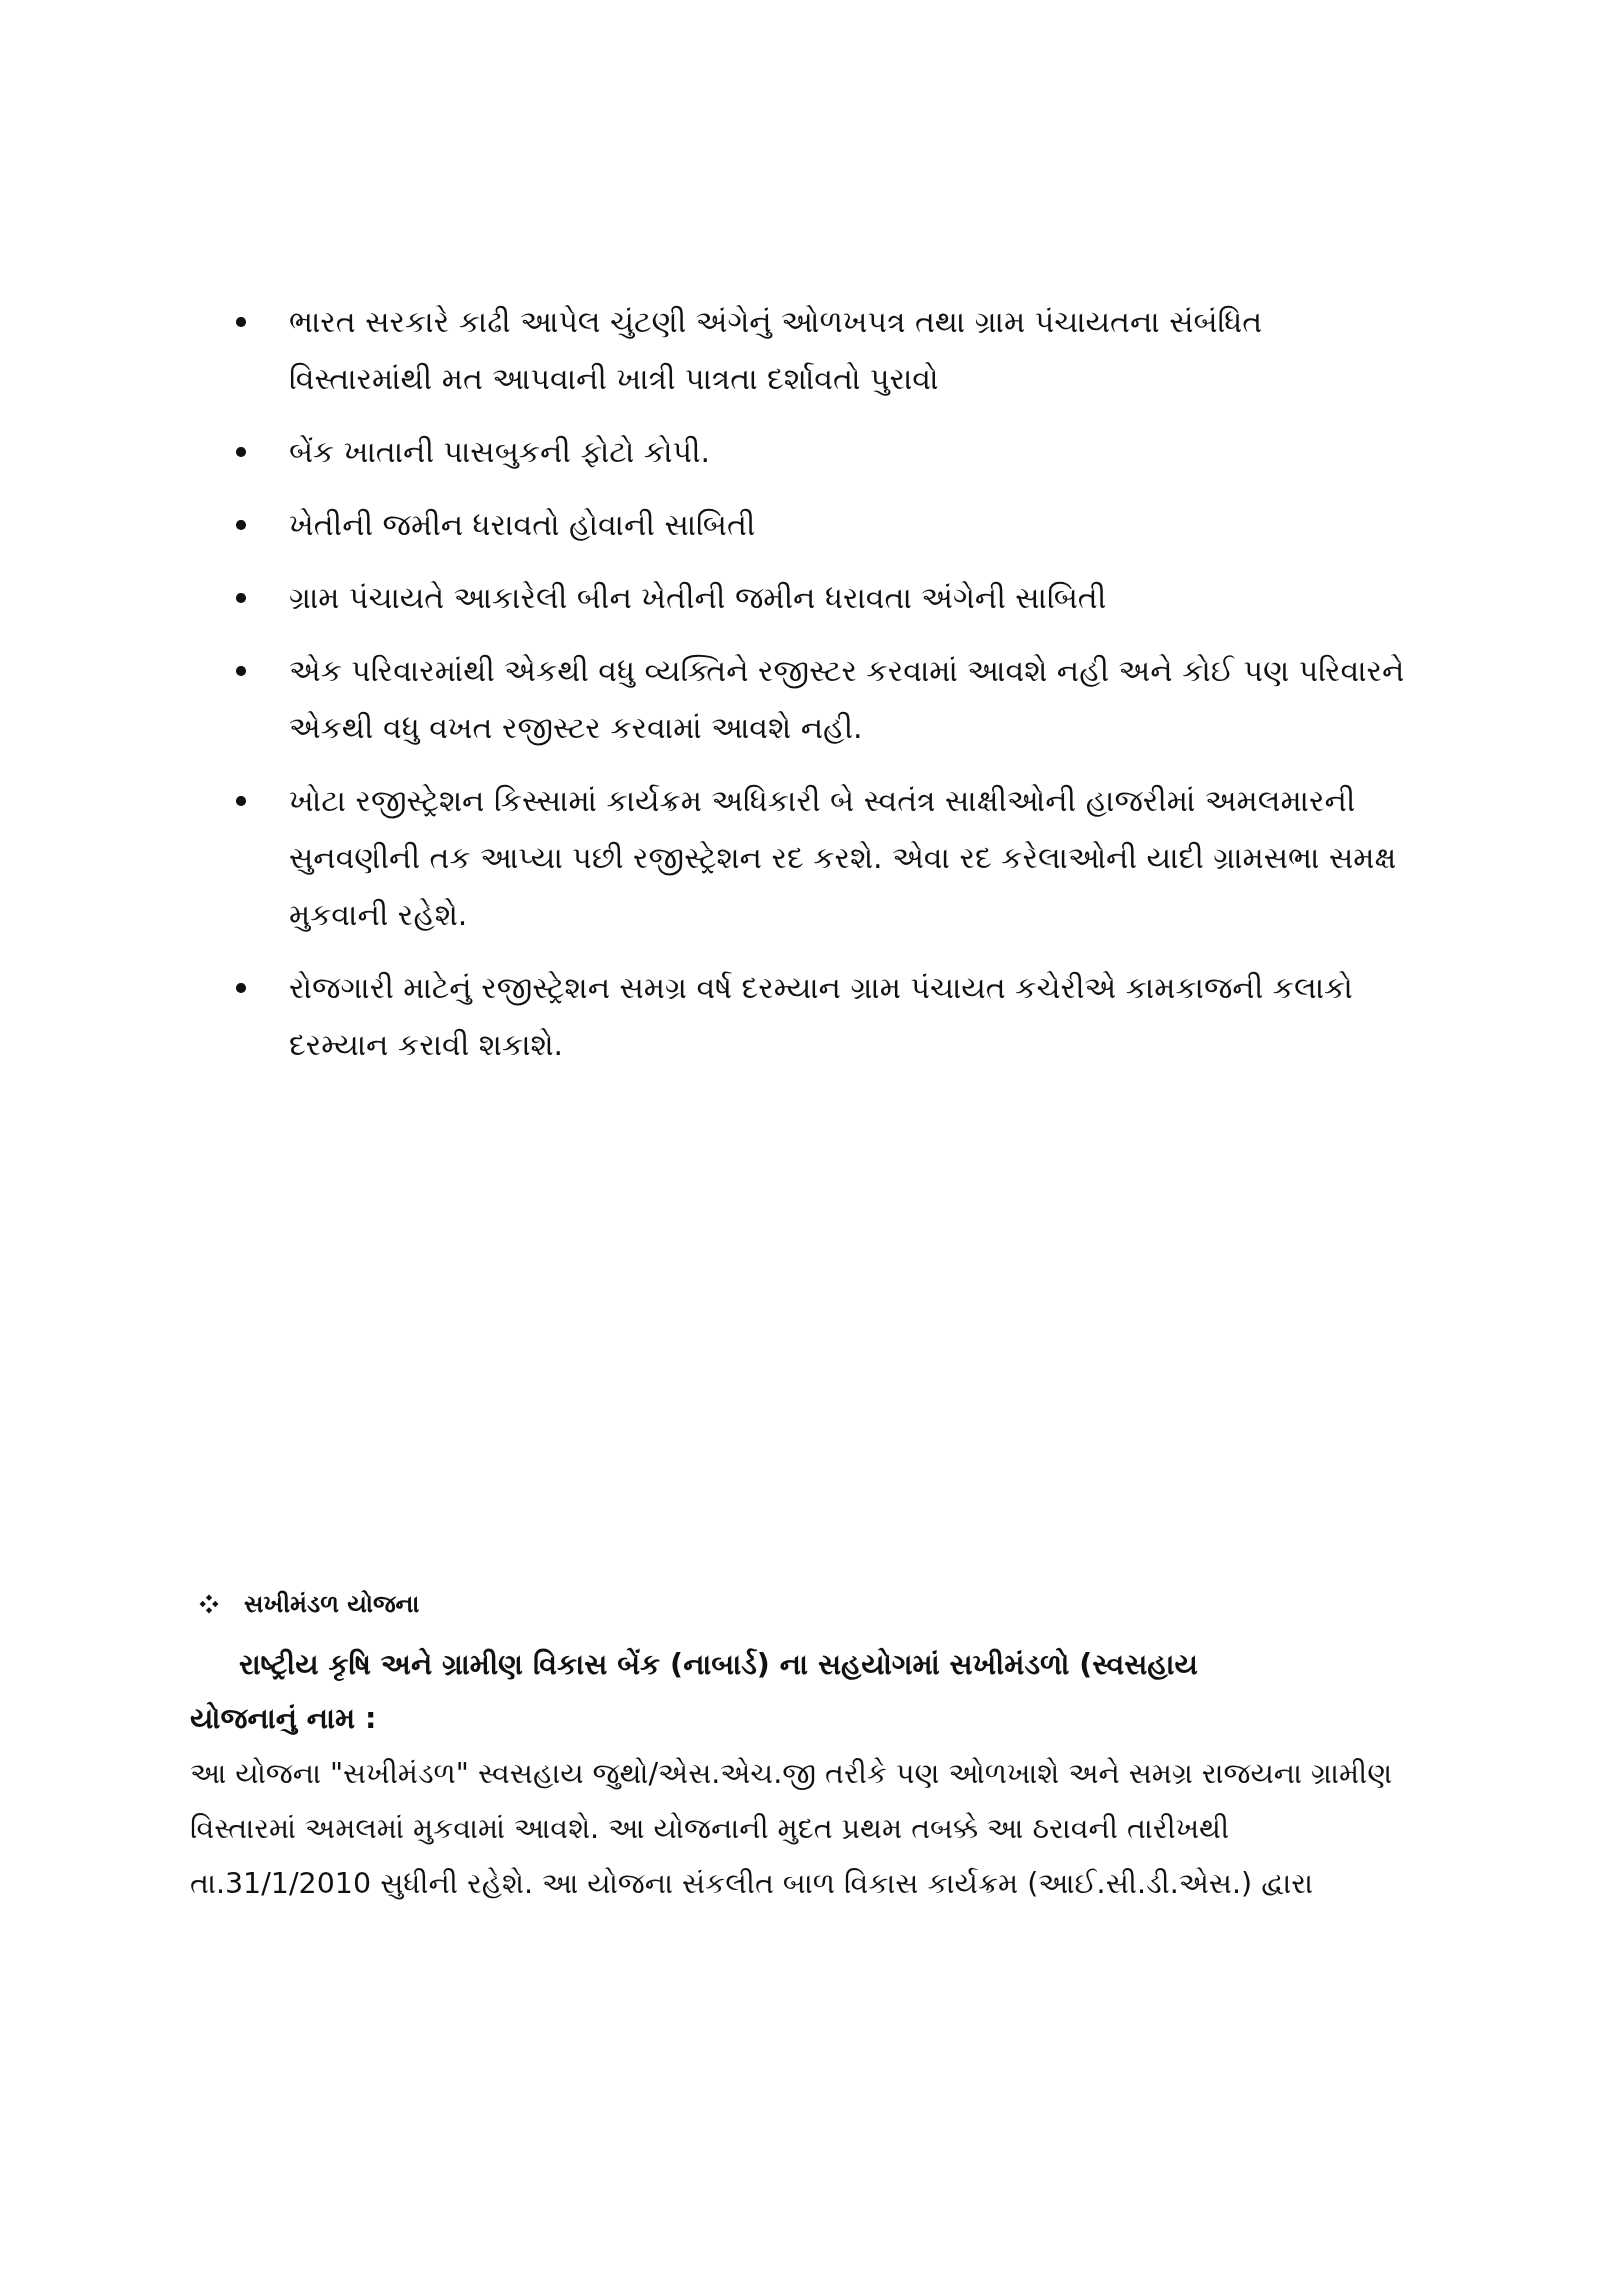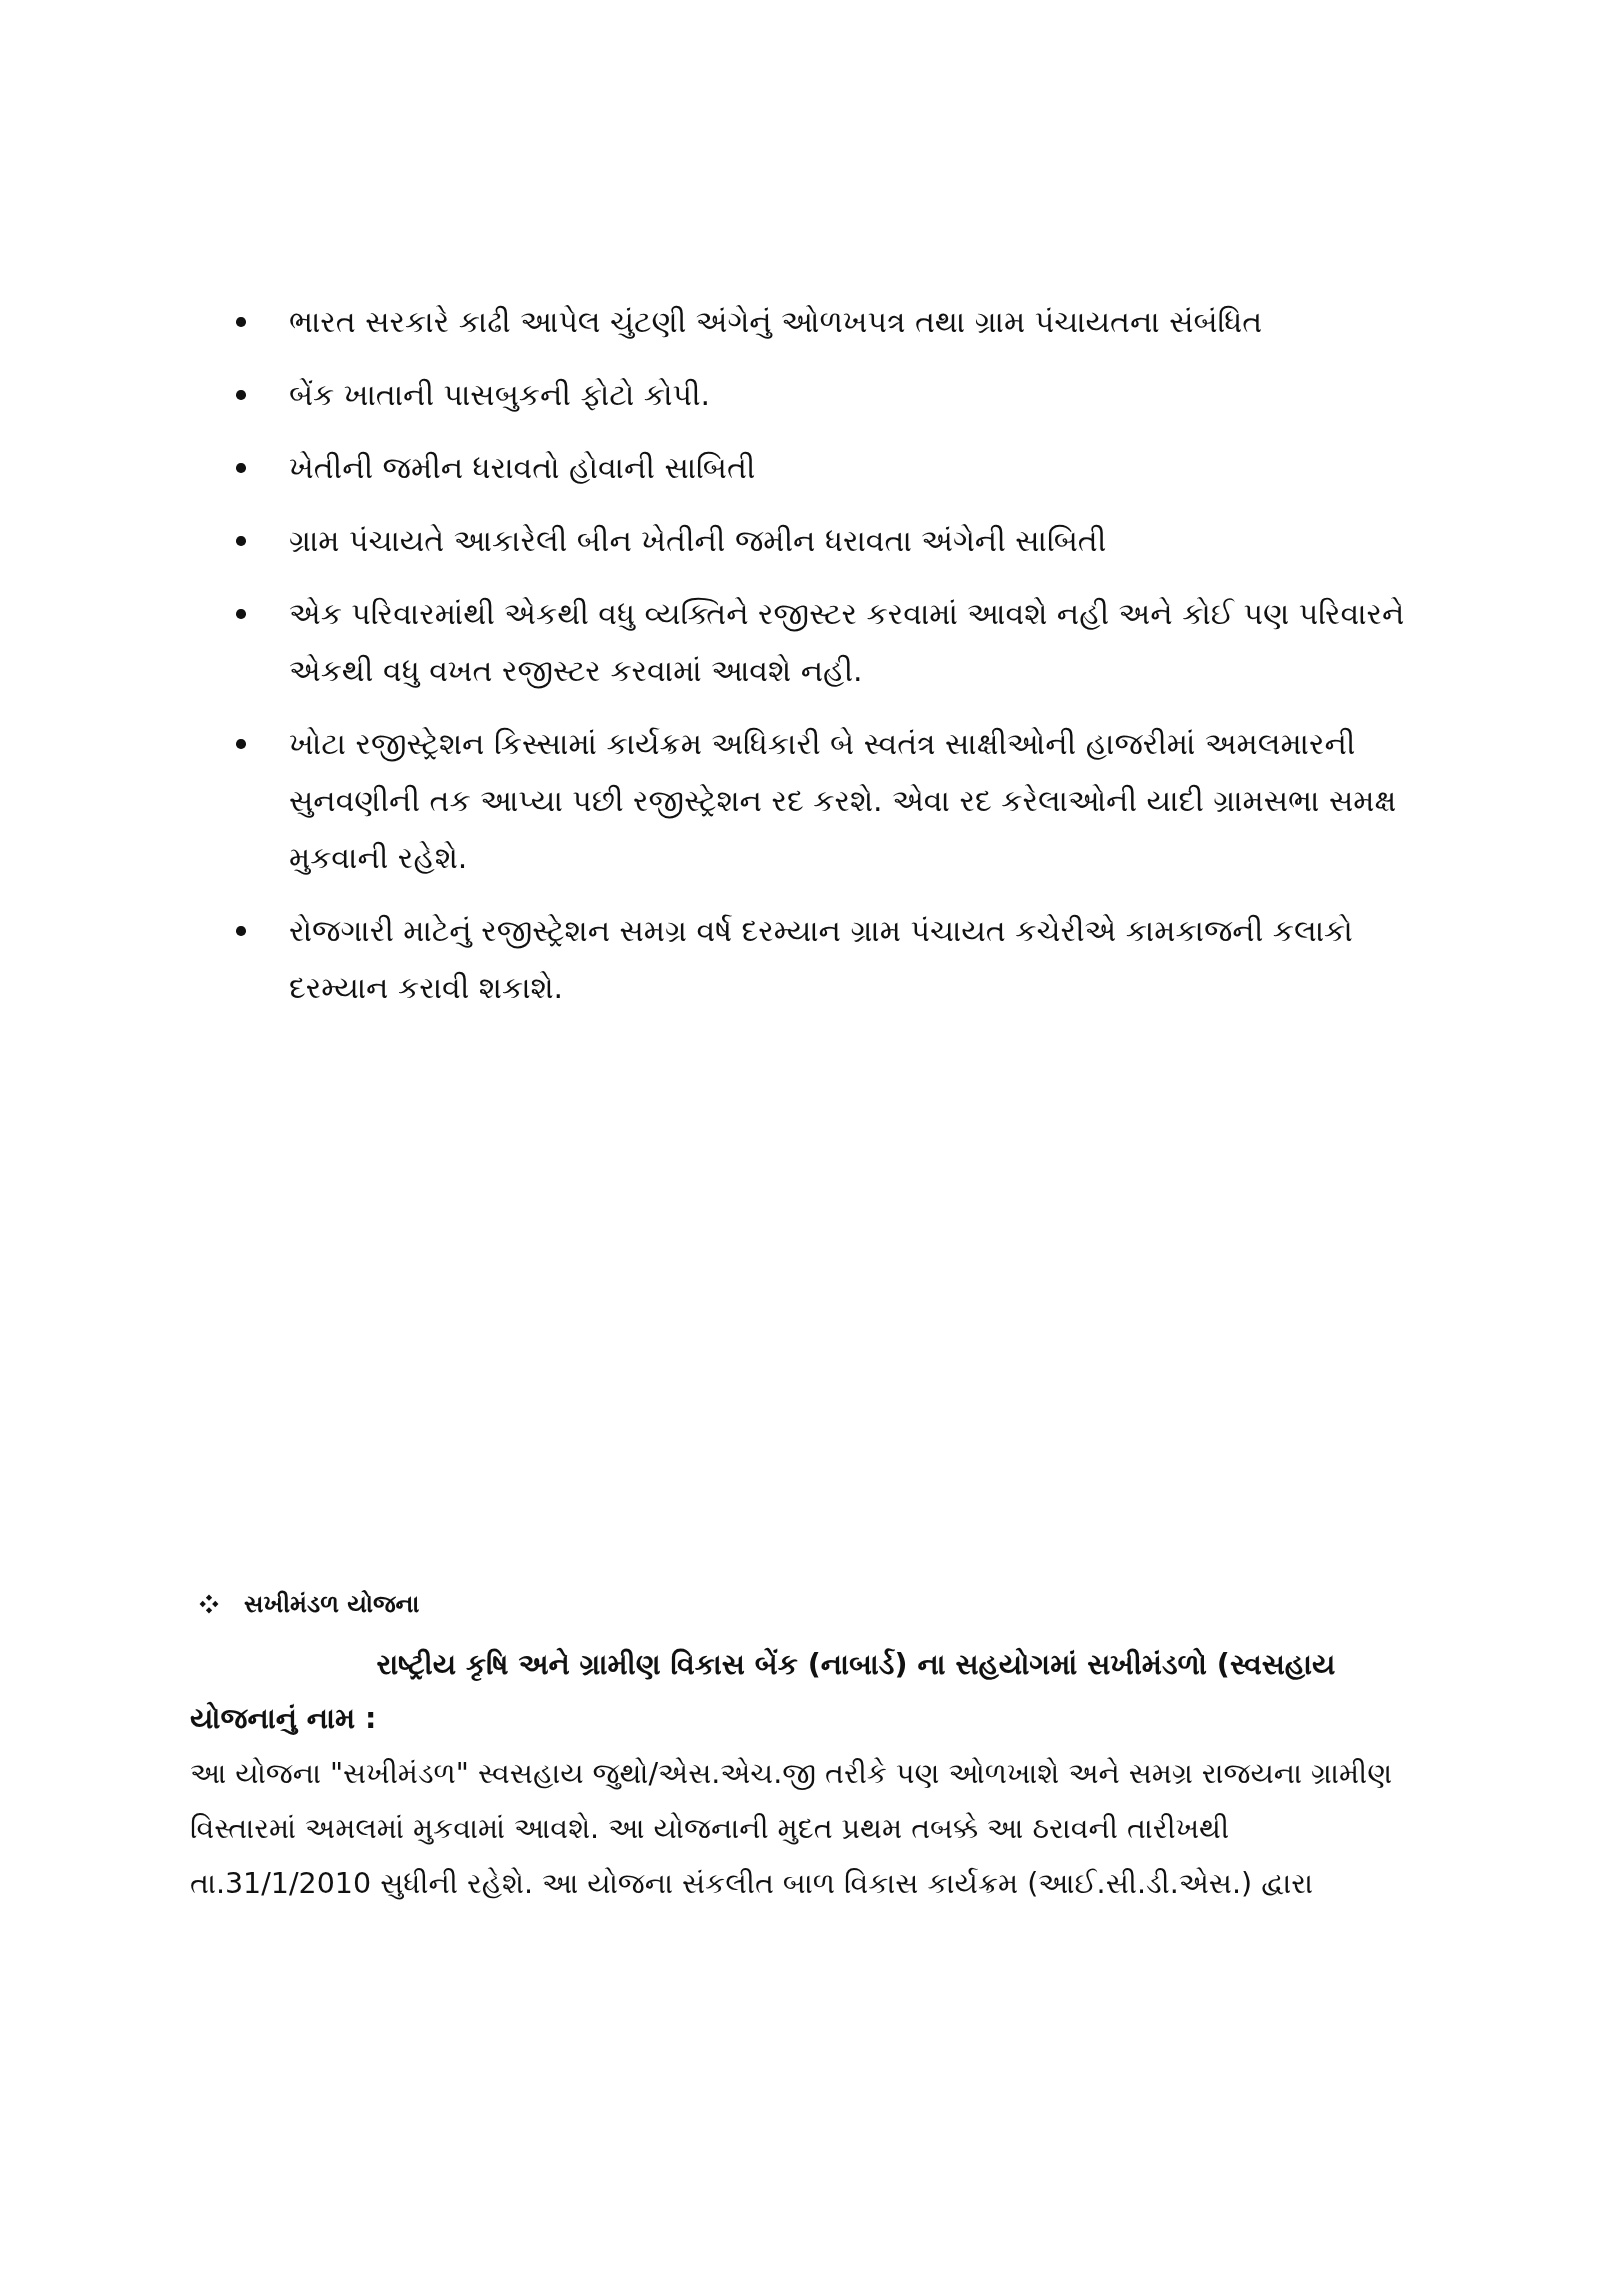--- a/index.html
+++ b/index.html
@@ -76,37 +76,37 @@
       height: 22px;
     }
     .bold-line {
       font-size: 28.5px;
       font-weight: bold;
       line-height: 54px;
       white-space: nowrap;
     }
     .bold-line.indent {
       padding-left: 49px;
-      text-align: center;
     }
     .body-line {
       font-size: 28.5px;
       line-height: 55px;
       white-space: nowrap;
     }
   </style>
 </head>
 <body>
 
 <div class="page">
 
   <ul class="bullet-list">
     <li class="bullet-item">
       <span class="bullet-dot"></span>
       <span class="line">ભારત સરકારે કાઢી આપેલ ચુંટણી અંગેનું ઓળખપત્ર તથા ગ્રામ પંચાયતના સંબંધિત</span>
+      <span class="line">વિસ્તારમાંથી મત આપવાની ખાત્રી પાત્રતા દર્શાવતો પુરાવો</span>
     </li>
     <li class="bullet-item">
       <span class="bullet-dot"></span>
       <span class="line">બેંક ખાતાની પાસબુકની ફોટો કોપી.</span>
     </li>
     <li class="bullet-item">
       <span class="bullet-dot"></span>
       <span class="line">ખેતીની જમીન ધરાવતો હોવાની સાબિતી</span>
     </li>
     <li class="bullet-item">

